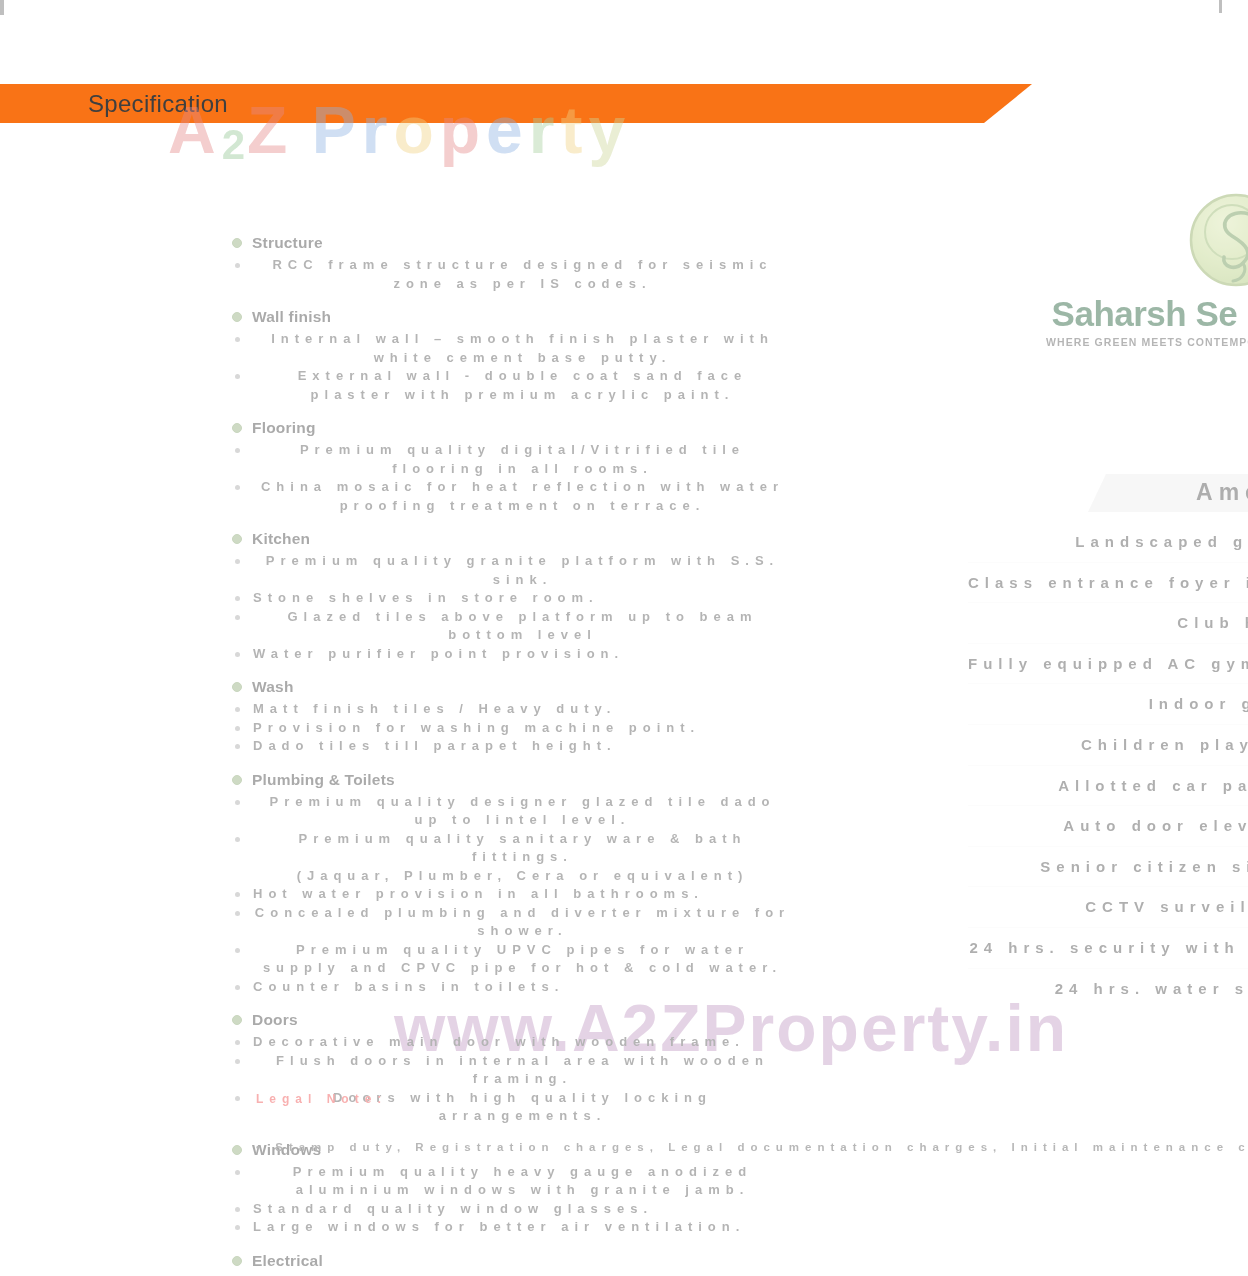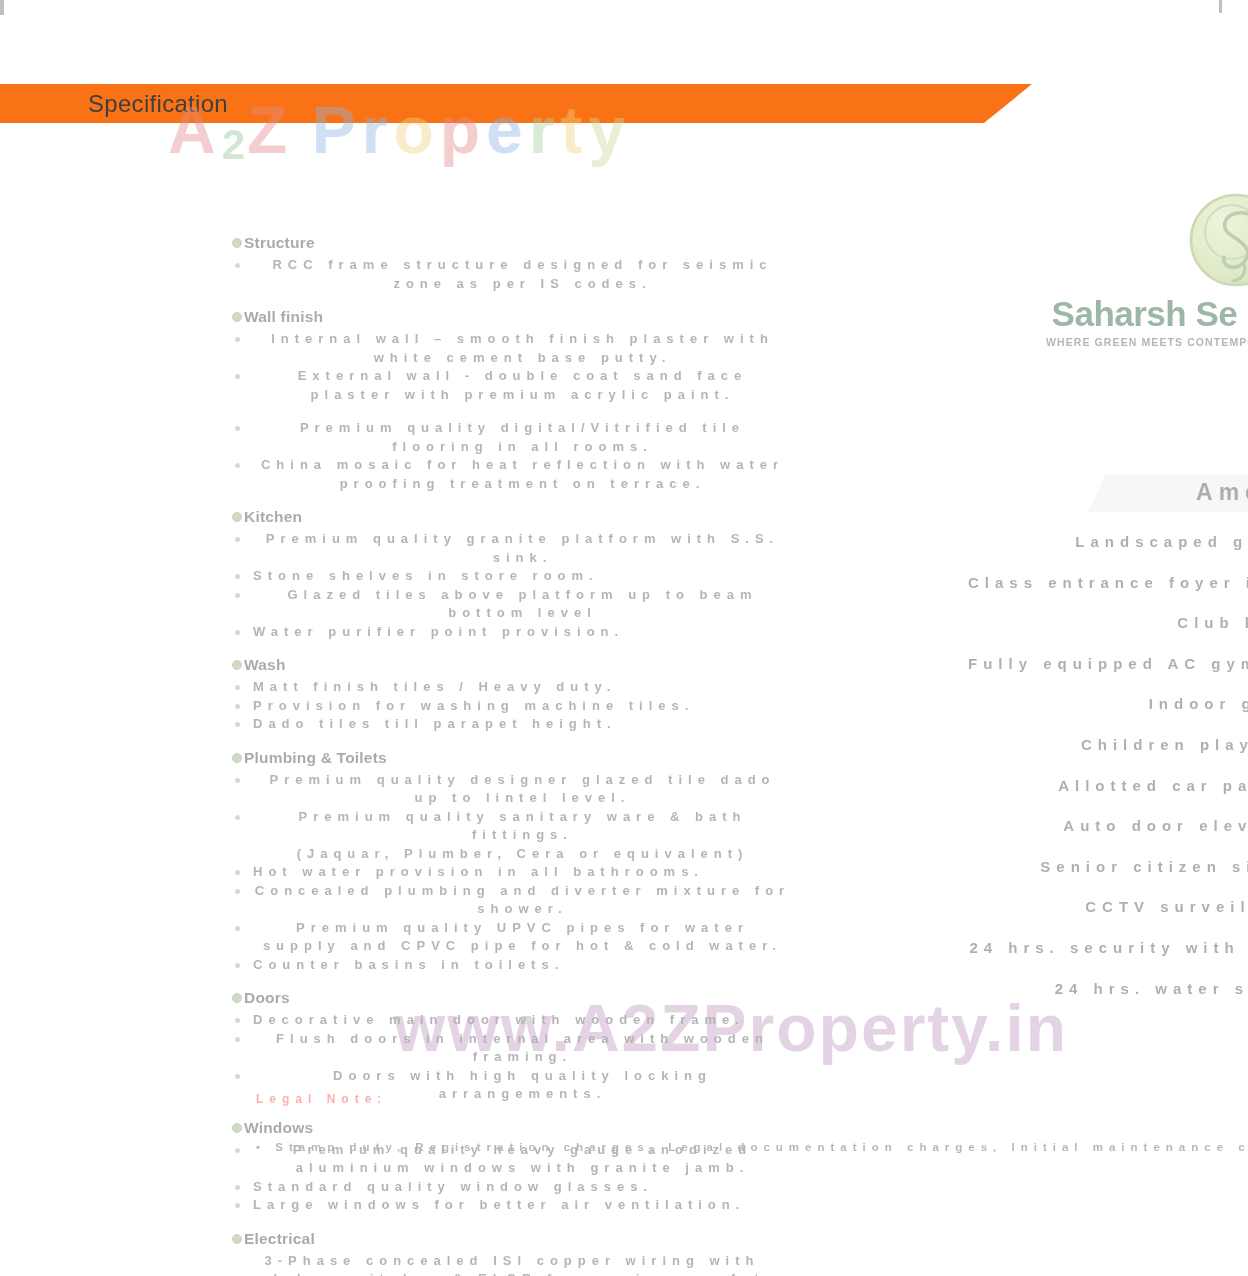--- a/index.html
+++ b/index.html
@@ -23,21 +23,21 @@
   .wm-top .small { font-size:42px; vertical-align:-6px; letter-spacing:2px; }
   .wm-top .sp { letter-spacing:0; }
 
   
   .wm-center { position:absolute; left:226px; top:898px; font-size:66px; font-weight:bold; color:#701a75;
                opacity:.45; letter-spacing:2px; white-space:nowrap; pointer-events:none; }
 
   
   .spec-column { position:absolute; left:64px; top:142px; width:560px; }
   .spec-section { margin-bottom:15px; }
-  .spec-heading { display:flex; align-items:center; gap:2px; margin-bottom:4px; }
+  .spec-heading { display:flex; align-items:center; gap:10px; margin-bottom:4px; }
   .bullet-green { width:10px; height:10px; border-radius:50%; background:#8ba873; border:1px solid #7d9c64; flex:0 0 auto; }
   .spec-heading .t { font-size:15.5px; font-weight:bold; color:#353535; letter-spacing:.2px; }
   .spec-item { display:flex; gap:11px; line-height:18.5px;text-align:center; }
   .bullet-gray { width:5px; height:5px; border-radius:50%; background:#a3a3a3; margin:7px 2px 0 3px; flex:0 0 auto; }
   .spec-item .t { font-size:13px; color:#4d4d4d; white-space:pre-line; }
 
   
   .logo { position:absolute; left:878px; top:100px; width:278px; }
   .logo-mark { margin-left:142px; display:block; }
   .brand-line { display:flex; justify-content:center; align-items:flex-end; margin-top:6px; }
@@ -128,20 +128,24 @@
             <span class="bullet-gray"></span>
             <span class="t">Internal wall – smooth finish plaster with white cement base putty.</span>
           </div>
       <div class="spec-item">
             <span class="bullet-gray"></span>
             <span class="t">External wall - double coat sand face plaster with premium acrylic paint.</span>
           </div>
     </div>
 
     <div class="spec-section">
+      <div class="spec-heading">
+            <span class="bullet-green"></span>
+            <span class="t">Flooring</span>
+          </div>
       <div class="spec-item">
             <span class="bullet-gray"></span>
             <span class="t">Premium quality digital/Vitrified tile flooring in all rooms.</span>
           </div>
       <div class="spec-item">
             <span class="bullet-gray"></span>
             <span class="t">China mosaic for heat reflection with water proofing treatment on terrace.</span>
           </div>
     </div>
 
@@ -172,21 +176,21 @@
       <div class="spec-heading">
             <span class="bullet-green"></span>
             <span class="t">Wash</span>
           </div>
       <div class="spec-item">
             <span class="bullet-gray"></span>
             <span class="t">Matt finish tiles / Heavy duty.</span>
           </div>
       <div class="spec-item">
             <span class="bullet-gray"></span>
-            <span class="t">Provision for washing machine tiles.</span>
+            <span class="t">Provision for washing machine point.</span>
           </div>
       <div class="spec-item">
             <span class="bullet-gray"></span>
             <span class="t">Dado tiles till parapet height.</span>
           </div>
     </div>
 
     <div class="spec-section">
       <div class="spec-heading">
             <span class="bullet-green"></span>

